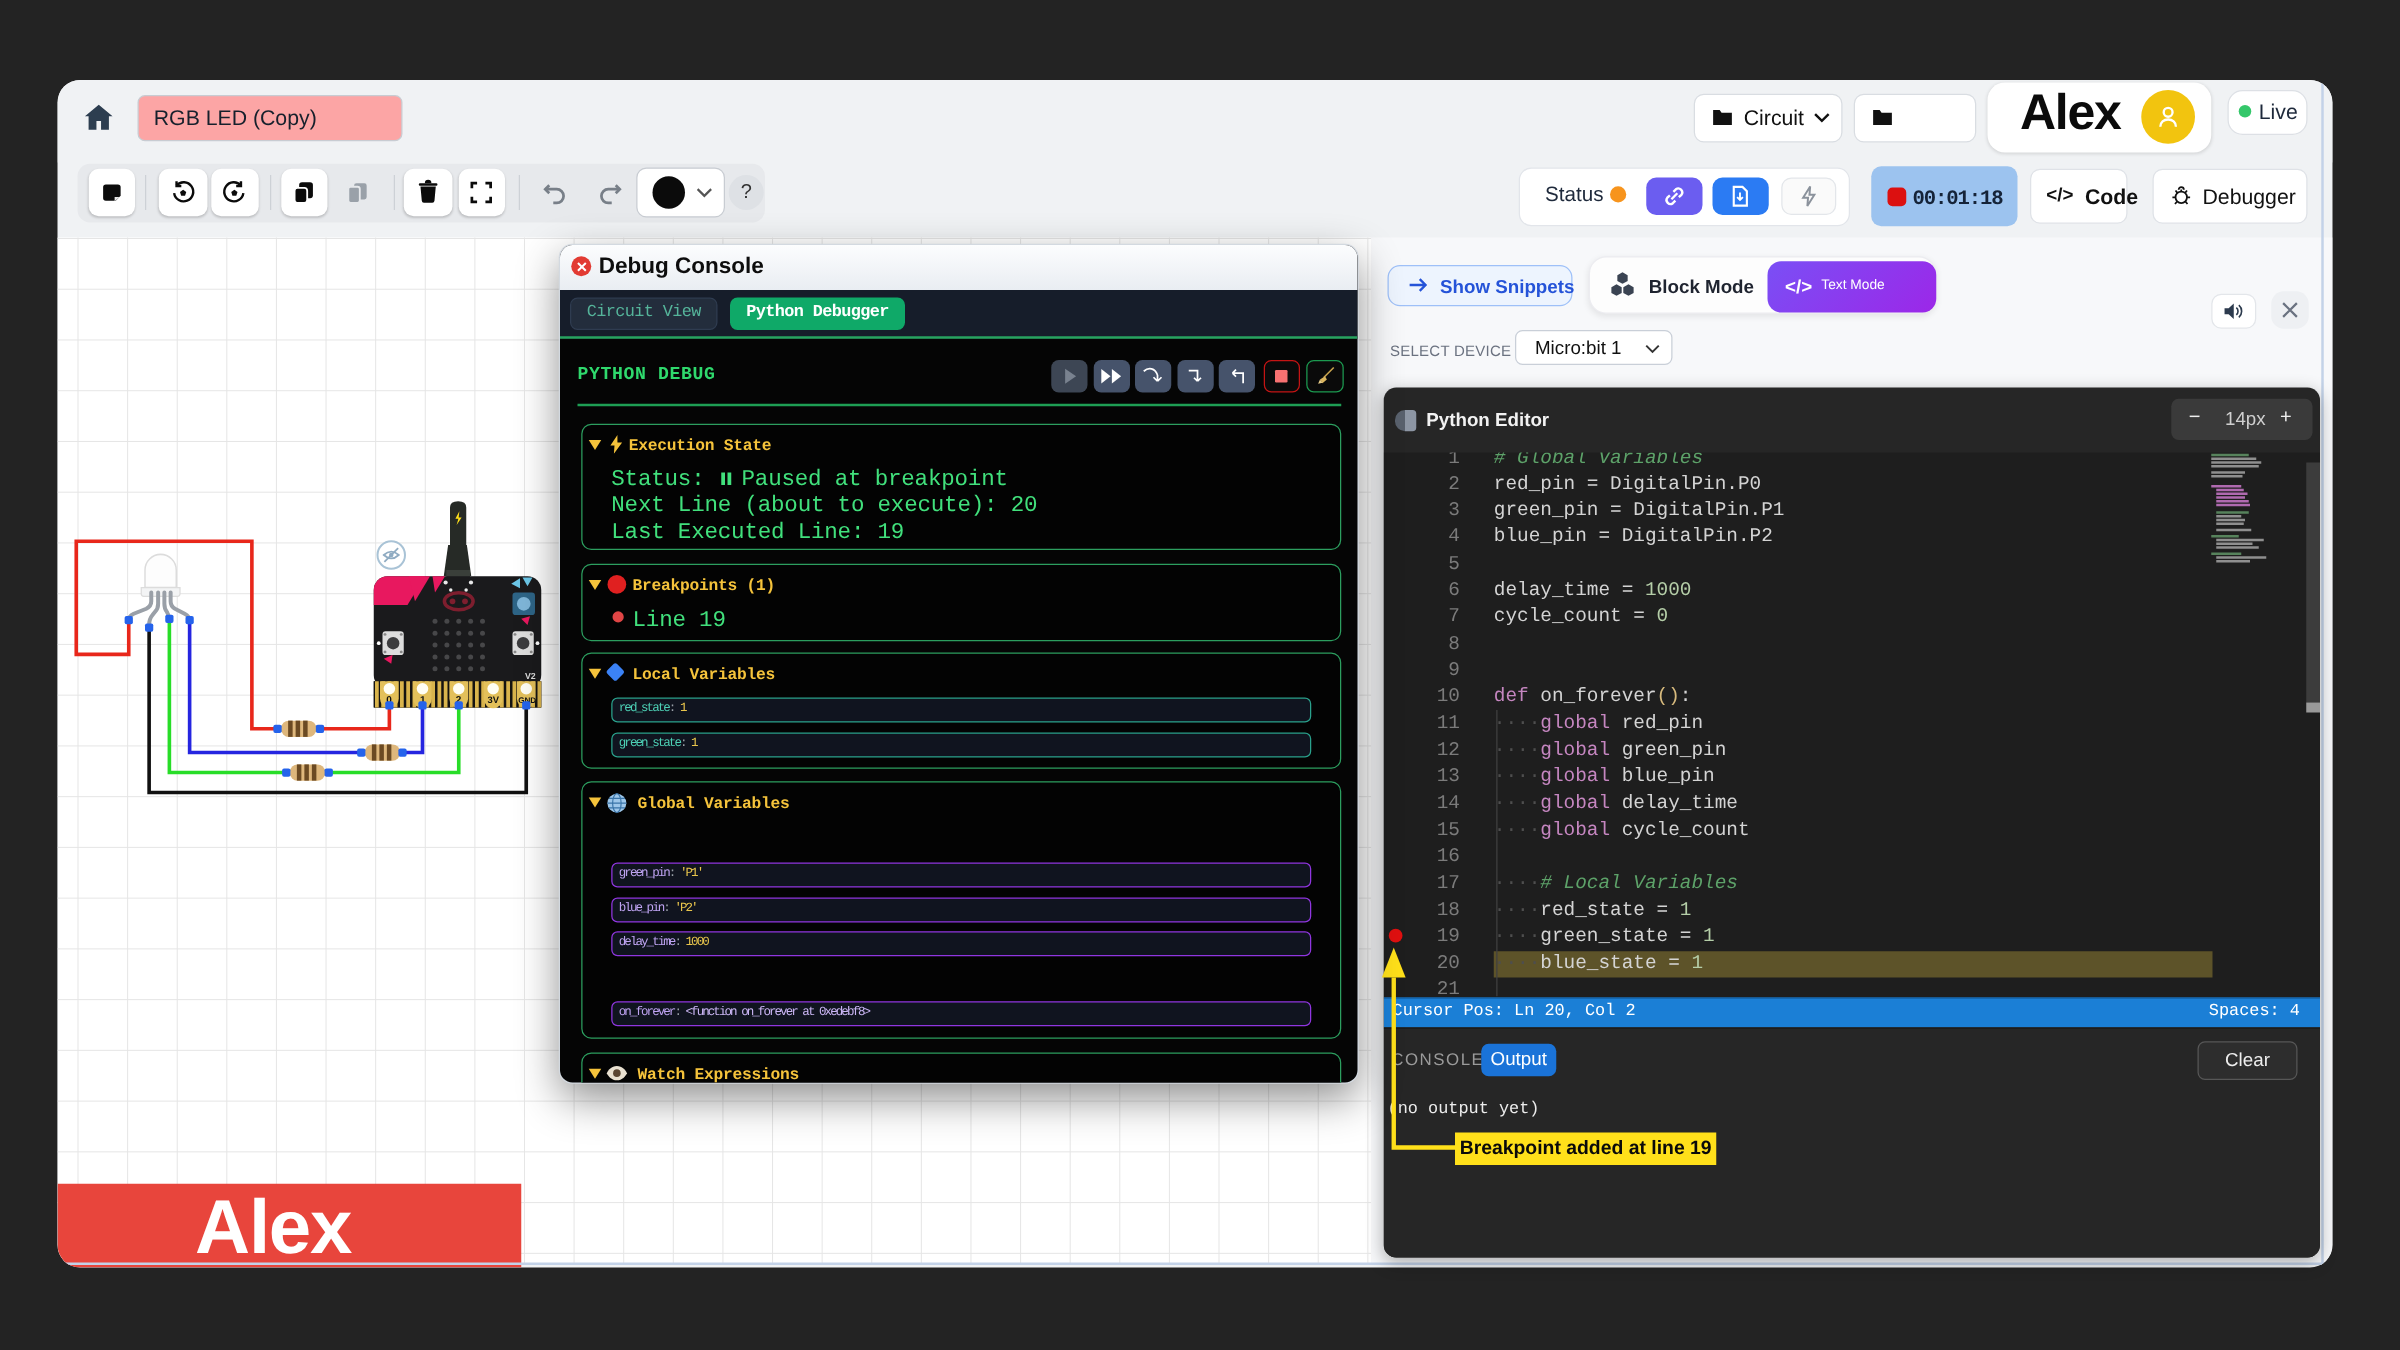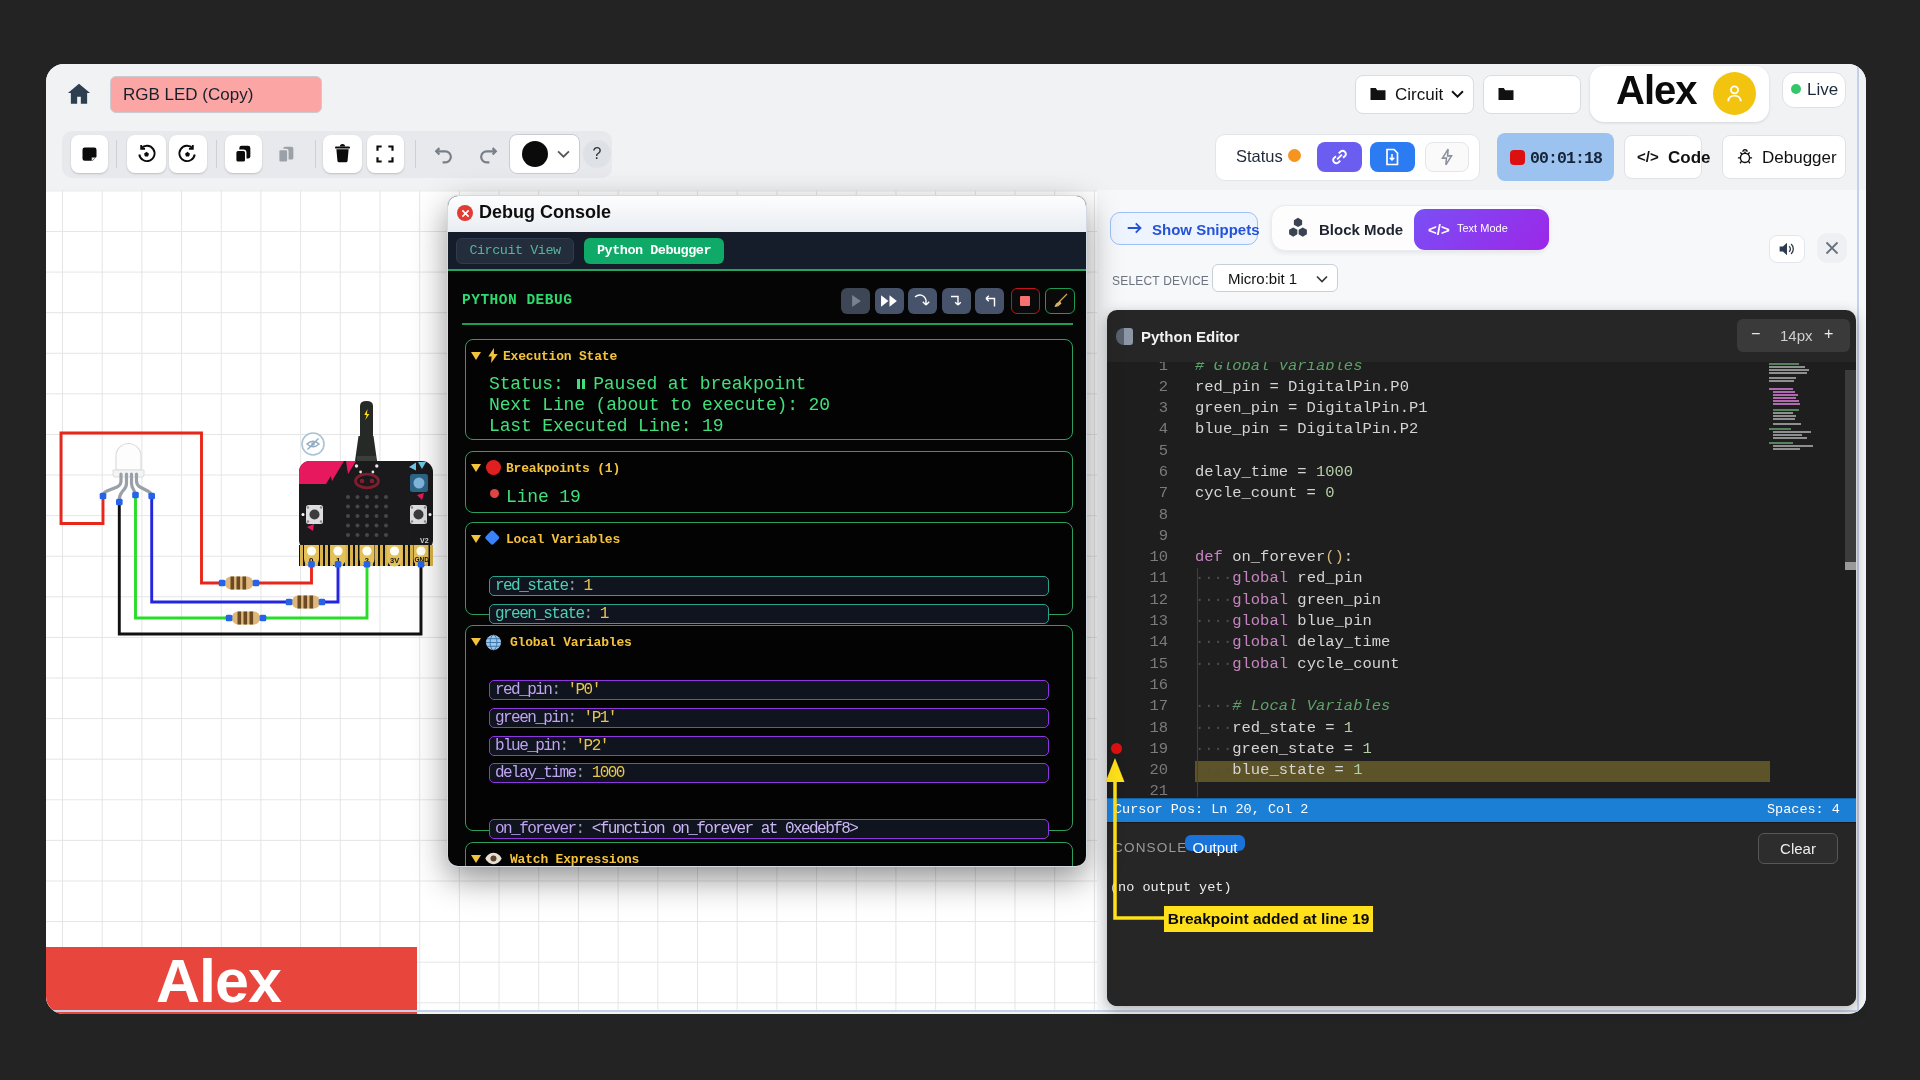--- a/index.html
+++ b/index.html
@@ -10,21 +10,21 @@
   .gutter, .code { font-size:15.5px; line-height:21.3px; white-space:pre; color:#d4d4d4; }
   .gutter { color:#7b7b7b; }
   .cm { color:#5da269; font-style:italic; }
   .kw { color:#c586c0; }
   .num { color:#b5cea8; }
   .par { color:#d7ba7d; }
   .dots { color:#4e4e4e; }
   .mm { position:absolute; height:2px; }
   .dbt { position:absolute; font-size:13px; font-weight:bold; color:#f5c33b; font-family:"Liberation Mono",monospace; letter-spacing:-0.2px; }
   .dbl { position:absolute; font-size:18px; color:#41e07c; font-family:"Liberation Mono",monospace; letter-spacing:-0.15px; }
-  .vitem { position:absolute; left:41px; width:560px; height:20px; border-radius:5px; background:#10141f; font-family:"Liberation Mono",monospace; font-size:16px; letter-spacing:-1.55px; line-height:18.5px; padding-left:5px; white-space:pre;margin-top:18px; }
+  .vitem { position:absolute; left:41px; width:560px; height:20px; border-radius:5px; background:#10141f; font-family:"Liberation Mono",monospace; font-size:10px; letter-spacing:-1.55px; line-height:18.5px; padding-left:5px; white-space:pre; }
   .tkey { color:#4dd0b5; } .pkey { color:#bfa4f2; } .val { color:#e8c54c; } .cln { color:#9aa0a8; }
   .dbox { position:absolute; left:17px; width:608px; border:1.5px solid #2c9e5f; border-radius:8px; background:#030303; }
   .tri { position:absolute; width:0; height:0; border-left:5.5px solid transparent; border-right:5.5px solid transparent; border-top:8px solid #f5c33b; }
 </style>
 </head>
 <body>
 <div id="win">
 
   <div class="abs" id="topbar" style="left:0;top:0;width:1820px;height:66px;background:#f0f2f4;"></div>
 
@@ -467,21 +467,21 @@
   </div>
   <div class="abs" style="left:738px;top:60px;width:11px;height:192px;background:#3c3c3c;"></div>
   <div class="abs" style="left:738px;top:252px;width:11px;height:8px;background:#9a9a9a;"></div>
 
   <div class="abs mono" style="left:0;top:488px;width:749px;height:24px;background:#1b7fd6;border-top:1px solid #1262a8;"></div>
   <div class="abs mono" style="left:7px;top:492px;font-size:13.5px;color:#fff;">Cursor Pos: Ln 20, Col 2</div>
   <div class="abs mono" style="left:660px;top:492px;font-size:13.5px;color:#fff;">Spaces: 4</div>
 
   <div class="abs" style="left:0;top:512px;width:749px;height:184px;background:#262626;border-top:1px solid #1a1a1a;"></div>
   <div class="abs" style="left:6px;top:530px;font-size:13.5px;color:#9b9b9b;letter-spacing:1.2px;">CONSOLE</div>
-  <div class="abs" style="left:78px;top:525px;width:60px;height:16px;background:#1a73d8;border-radius:6px;text-align:center;line-height:26px;font-size:15px;color:#fff;">Output</div>
+  <div class="abs" style="left:78px;top:525px;width:60px;height:26px;background:#1a73d8;border-radius:6px;text-align:center;line-height:26px;font-size:15px;color:#fff;">Output</div>
   <div class="abs" style="left:651px;top:523px;width:80px;height:31px;background:#2d2d2d;border:1px solid #575757;border-radius:6px;text-align:center;line-height:29px;font-size:15px;color:#eee;">Clear</div>
   <div class="abs mono" style="left:3px;top:570px;font-size:13.5px;color:#ececec;">(no output yet)</div>
   <div class="abs" style="left:0;top:694px;width:749px;height:2px;background:#262626;"></div>
 </div>
 
 <svg class="abs" style="left:1100px;top:740px" width="290" height="200" viewBox="0 0 290 200">
   <path d="M15 42 V178 H66" fill="none" stroke="#ffe01a" stroke-width="3.5"></path>
   <path d="M15 18 L5.5 42 H24.5 Z" fill="#ffe01a"></path>
 </svg>
 <div class="abs" style="left:1164px;top:906px;width:209px;height:26px;background:#ffe01a;"></div>
@@ -559,21 +559,20 @@
   <div class="dbox" style="top:429px;height:206px;"></div>
   <div class="tri" style="left:23px;top:442px;"></div>
   <svg class="abs" style="left:37px;top:438px" width="17" height="17" viewBox="0 0 18 18">
       <circle cx="9" cy="9" r="8" fill="#9ec7ea"></circle>
       <g stroke="#3a74a8" stroke-width="1" fill="none">
         <ellipse cx="9" cy="9" rx="3.6" ry="8"></ellipse>
         <path d="M1 9h16M2.2 5h13.6M2.2 13h13.6"></path>
       </g>
     </svg>
   <div class="dbt" style="left:62px;top:439px;">Global Variables</div>
-  <div class="vitem" style="top:466px;border:1.3px solid #9036e0;"><span class="pkey">red_pin</span><span class="cln">: </span><span class="val">'P0'</span></div>
   <div class="vitem" style="top:494px;border:1.3px solid #9036e0;"><span class="pkey">green_pin</span><span class="cln">: </span><span class="val">'P1'</span></div>
   <div class="vitem" style="top:521.5px;border:1.3px solid #9036e0;"><span class="pkey">blue_pin</span><span class="cln">: </span><span class="val">'P2'</span></div>
   <div class="vitem" style="top:549px;border:1.3px solid #9036e0;"><span class="pkey">delay_time</span><span class="cln">: </span><span class="val">1000</span></div>
   <div class="vitem" style="top:604.5px;border:1.3px solid #9036e0;"><span class="pkey">on_forever</span><span class="cln">: </span><span style="color:#cbb6f5;">&lt;function on_forever at 0xedebf8&gt;</span></div>
 
   <div class="dbox" style="top:646px;height:40px;"></div>
   <div class="tri" style="left:23px;top:659px;"></div>
   <svg class="abs" style="left:37px;top:656px" width="17" height="13" viewBox="0 0 18 13">
       <path d="M9 0.5C4.5 0.5 1.5 4 0.5 6.5 1.5 9 4.5 12.5 9 12.5s7.5-3.5 8.5-6C16.5 4 13.5 0.5 9 0.5z" fill="#e8e0d0"></path>
       <circle cx="9" cy="6.5" r="3.2" fill="#5a4632"></circle>

